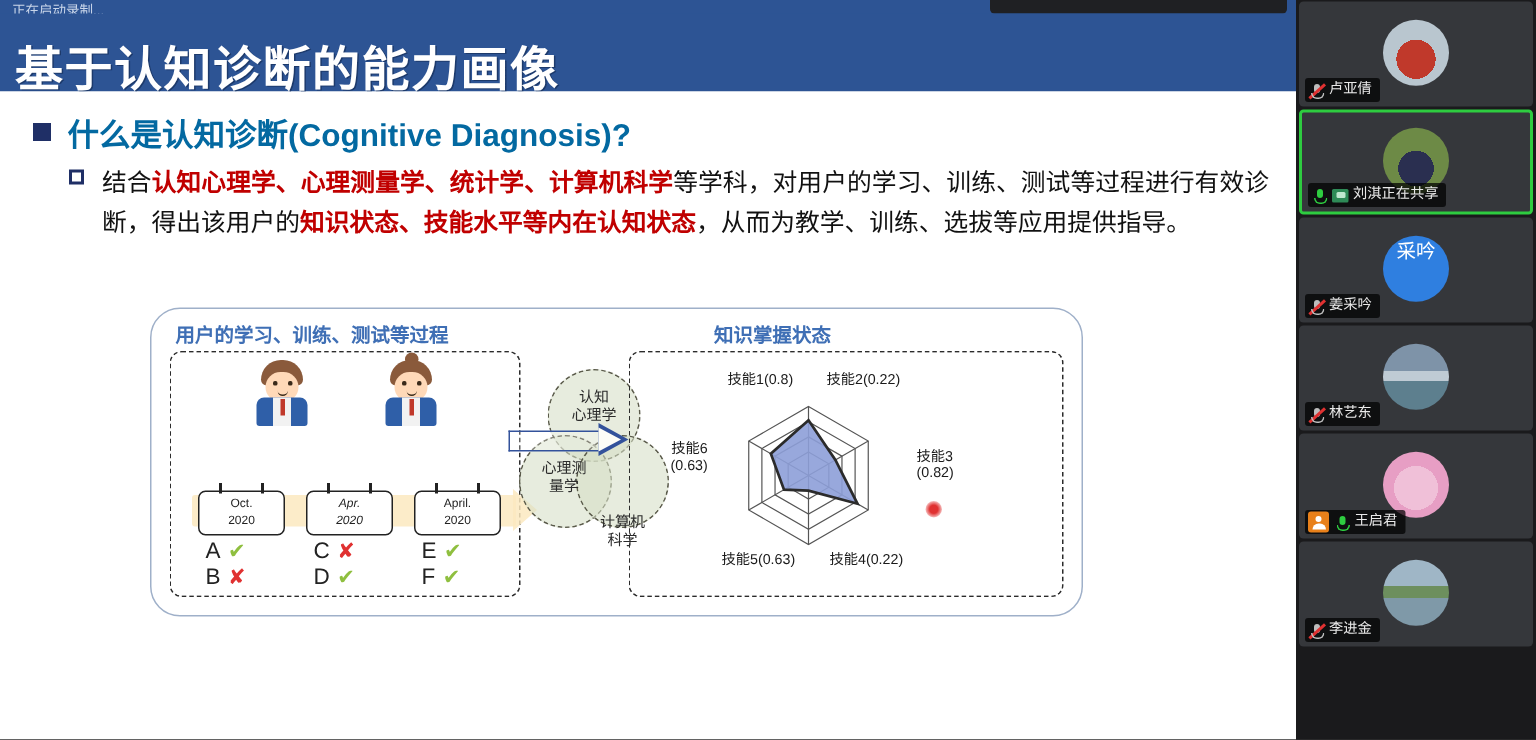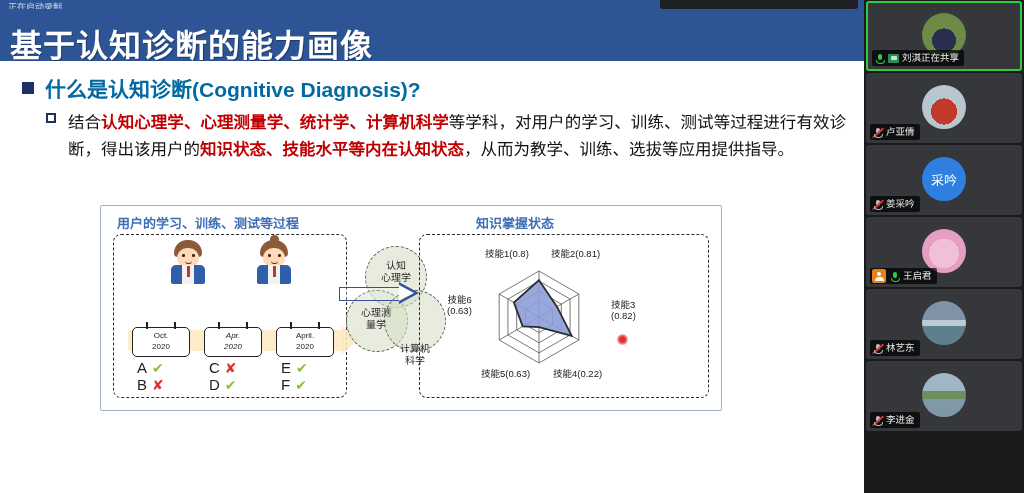--- a/index.html
+++ b/index.html
@@ -23,21 +23,21 @@
   .sqbullet{width:12px;height:12px;background:#1f2f66;display:inline-block;}
   .h2text{font-size:21px;font-weight:bold;color:#0369a1;white-space:nowrap;}
 
   #para-block{position:absolute;left:46px;top:48px;width:800px;}
   .obullet{position:absolute;left:0;top:4px;width:10px;height:10px;border:2px solid #1f2f66;box-sizing:border-box;}
   #para{margin-left:22px;font-size:16.5px;line-height:27px;color:#111;text-align:justify;}
   .em{color:#c00000;font-weight:bold;}
 
   
   #diagram{position:absolute;left:100px;top:144px;width:620px;height:204px;
-           border:1.5px solid #9fb0c9;border-radius:2px;background:#fff;}
+           border:1.5px solid #9fb0c9;border-radius:20px;background:#fff;}
   .panel-title{position:absolute;font-size:13px;color:#3f6fb5;font-weight:bold;white-space:nowrap;}
   #pt-left{left:16px;top:7px;}
   #pt-right{left:375px;top:7px;}
 
   .dashbox{position:absolute;border:1.6px dashed #2b2b2b;border-radius:8px;}
   #box-left{left:12px;top:28px;width:232px;height:162px;}
   #box-right{left:318px;top:28px;width:288px;height:162px;}
 
   
   .student{position:absolute;width:40px;height:44px;}
@@ -267,85 +267,85 @@
               <polygon points="98,59.36 111.54463731518862,67.18 111.54463731518862,82.82 98,90.64 84.45536268481138,82.82000000000001 84.45536268481138,67.17999999999999" fill="none" stroke="#555" stroke-width="0.8"></polygon>
               <line x1="98" y1="75" x2="98" y2="29" stroke="#555" stroke-width="0.8"></line>
               <line x1="98" y1="75" x2="137.83716857408416" y2="52" stroke="#555" stroke-width="0.8"></line>
               <line x1="98" y1="75" x2="137.8371685740842" y2="98" stroke="#555" stroke-width="0.8"></line>
               <line x1="98" y1="75" x2="98" y2="121" stroke="#555" stroke-width="0.8"></line>
               <line x1="98" y1="75" x2="58.16283142591583" y2="98.00000000000001" stroke="#555" stroke-width="0.8"></line>
               <line x1="98" y1="75" x2="58.162831425915826" y2="52" stroke="#555" stroke-width="0.8"></line>
               <polygon points="98,38.199999999999996 115.92672585833787,64.65 130.66647823074902,93.85999999999999 98,85.12 81.66676088462549,84.43 72.90258379832697,60.51" fill="#8d9fd8" fill-opacity="0.9" stroke="#2b2b2b" stroke-width="1.8"></polygon>
             </svg>
           <div class="rlabel" id="rl1">技能1(0.8)</div>
-          <div class="rlabel" id="rl2">技能2(0.81)</div>
+          <div class="rlabel" id="rl2">技能2(0.22)</div>
           <div class="rlabel" id="rl3">
               <div>技能3</div>
               <div>(0.82)</div>
             </div>
           <div class="rlabel" id="rl4">技能4(0.22)</div>
           <div class="rlabel" id="rl5">技能5(0.63)</div>
           <div class="rlabel" id="rl6">
               <div>技能6</div>
               <div>(0.63)</div>
             </div>
           <div id="reddot"></div>
         </div>
       </div>
 
     </div>
   </div>
 
   <div id="sidebar">
-      <div class="tile active">
-        <div class="avatar" style="background: radial-gradient(circle at 50% 62%, rgb(42, 47, 80) 0px, rgb(42, 47, 80) 34%, rgb(109, 138, 70) 34%, rgb(109, 138, 70) 100%);"></div>
-        <div class="badge">
-          <span class="ico mic-on"></span>
-          <span class="share-ico"></span>
-          <span class="nm">刘淇正在共享</span>
-        </div>
-      </div>
       <div class="tile">
         <div class="avatar" style="background: radial-gradient(circle at 50% 60%, rgb(192, 57, 43) 0px, rgb(192, 57, 43) 38%, rgb(185, 198, 207) 38%, rgb(185, 198, 207) 100%);"></div>
         <div class="badge">
           <span class="ico mic-off">
             <span class="slash"></span>
           </span>
           <span class="nm">卢亚倩</span>
         </div>
       </div>
-      <div class="tile">
-        <div class="avatar" style="background: linear-gradient(rgb(47, 127, 224), rgb(47, 127, 224)); display: flex; align-items: center; justify-content: center;">
+      <div class="tile active">
+        <div class="avatar" style="background: radial-gradient(circle at 50% 62%, rgb(42, 47, 80) 0px, rgb(42, 47, 80) 34%, rgb(109, 138, 70) 34%, rgb(109, 138, 70) 100%);"></div>
+        <div class="badge">
+          <span class="ico mic-on"></span>
+          <span class="share-ico"></span>
+          <span class="nm">刘淇正在共享</span>
+        </div>
+      </div>
+      <div class="tile">
+        <div class="avatar" style="background: linear-gradient(rgb(47, 127, 224), rgb(47, 127, 224)); display: flex; align-items: flex-start; justify-content: center;">
           <span style="color: rgb(255, 255, 255); font-size: 13px;">采吟</span>
         </div>
         <div class="badge">
           <span class="ico mic-off">
             <span class="slash"></span>
           </span>
           <span class="nm">姜采吟</span>
         </div>
       </div>
       <div class="tile">
-        <div class="avatar" style="background: radial-gradient(circle at 50% 55%, rgb(240, 192, 216) 0px, rgb(240, 192, 216) 45%, rgb(231, 158, 196) 45%, rgb(231, 158, 196) 100%);"></div>
-        <div class="badge">
-          <span class="host-badge"></span>
-          <span class="ico mic-on"></span>
-          <span class="nm">王启君</span>
-        </div>
-      </div>
-      <div class="tile">
         <div class="avatar" style="background: linear-gradient(rgb(126, 147, 168) 0px, rgb(126, 147, 168) 42%, rgb(191, 203, 212) 42%, rgb(191, 203, 212) 56%, rgb(93, 127, 142) 56%, rgb(93, 127, 142) 100%);"></div>
         <div class="badge">
           <span class="ico mic-off">
             <span class="slash"></span>
           </span>
           <span class="nm">林艺东</span>
         </div>
       </div>
       <div class="tile">
+        <div class="avatar" style="background: radial-gradient(circle at 50% 55%, rgb(240, 192, 216) 0px, rgb(240, 192, 216) 45%, rgb(231, 158, 196) 45%, rgb(231, 158, 196) 100%);"></div>
+        <div class="badge">
+          <span class="host-badge"></span>
+          <span class="ico mic-on"></span>
+          <span class="nm">王启君</span>
+        </div>
+      </div>
+      <div class="tile">
         <div class="avatar" style="background: linear-gradient(rgb(159, 182, 198) 0px, rgb(159, 182, 198) 40%, rgb(109, 143, 94) 40%, rgb(109, 143, 94) 58%, rgb(127, 153, 168) 58%, rgb(127, 153, 168) 100%);"></div>
         <div class="badge">
           <span class="ico mic-off">
             <span class="slash"></span>
           </span>
           <span class="nm">李进金</span>
         </div>
       </div>
     </div>
 </div>

